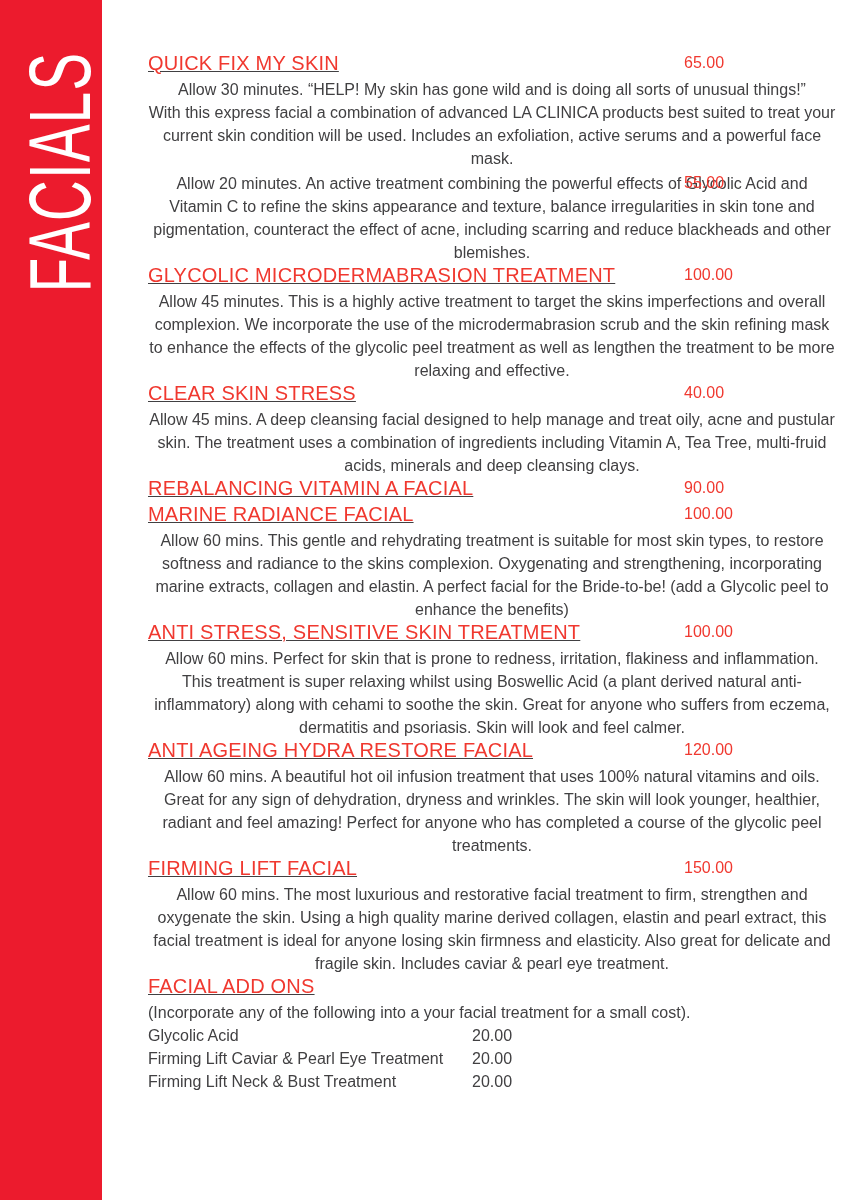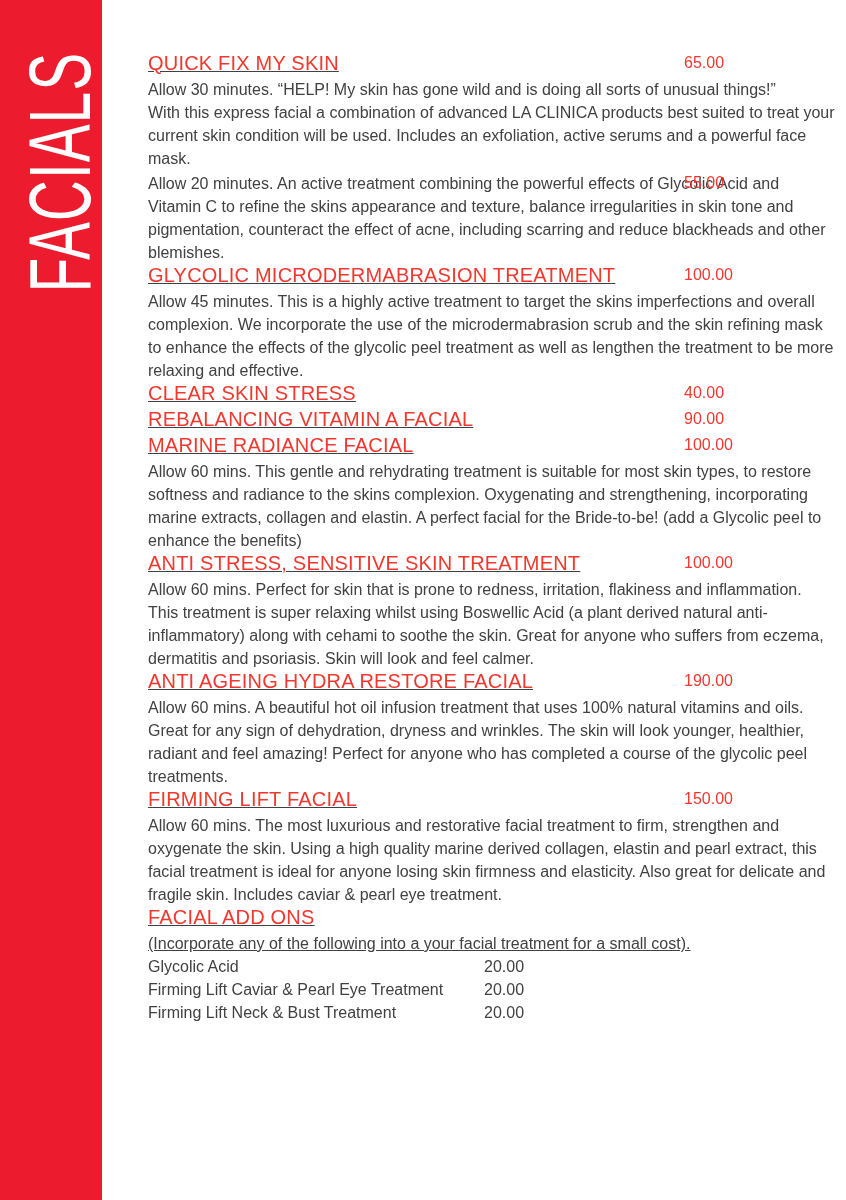--- a/index.html
+++ b/index.html
@@ -57,24 +57,24 @@
   }
   .item-price {
     position: absolute;
     left: 512px;
     top: 0;
     font-size: 16px;
     color: #F0382F;
     margin-left: 24px;
   }
   .item-desc { line-height: 23px; }
-  .item-desc div { margin: 0; }
-  .addon-intro { line-height: 23px; text-decoration: underline; }
+  .item-desc div { margin: 0; text-align: center; }
+  .addon-intro { line-height: 23px; }
   .addon-row { position: relative; line-height: 23px; }
-  .addon-price { position: absolute; left: 336px; top: 0; }
+  .addon-price { position: absolute; left: 324px; top: 0; }
 </style>
 </head>
 <body>
 
 <div class="page">
 
   <aside class="sidebar">
     <div class="sidebar-title">FACIALS</div>
   </aside>
 
@@ -108,20 +108,23 @@
       <div class="item-desc">
           <div>Allow 45 minutes. This is a highly active treatment to target the skins imperfections and overall complexion. We incorporate the use of the microdermabrasion scrub and the skin refining mask to enhance the effects of the glycolic peel treatment as well as lengthen the treatment to be more relaxing and effective.</div>
         </div>
     </section>
 
     <section class="item">
       <div class="item-head">
         <h2 class="item-name">CLEAR SKIN STRESS</h2>
         <span class="item-price">40.00</span>
       </div>
+      <div class="item-desc">
+          <div>Allow 45 mins. A deep cleansing facial designed to help manage and treat oily, acne and pustular skin. The treatment uses a combination of ingredients including Vitamin A, Tea Tree, multi-fruid acids, minerals and deep cleansing clays.</div>
+        </div>
     </section>
 
     <section class="item">
       <div class="item-head">
         <h2 class="item-name">REBALANCING VITAMIN A FACIAL</h2>
         <span class="item-price">90.00</span>
       </div>
     </section>
 
     <section class="item">
@@ -141,21 +144,21 @@
       </div>
       <div class="item-desc">
           <div>Allow 60 mins. Perfect for skin that is prone to redness, irritation, flakiness and inflammation.</div>
           <div>This treatment is super relaxing whilst using Boswellic Acid (a plant derived natural anti-inflammatory) along with cehami to soothe the skin. Great for anyone who suffers from eczema, dermatitis and psoriasis. Skin will look and feel calmer.</div>
         </div>
     </section>
 
     <section class="item">
       <div class="item-head">
         <h2 class="item-name">ANTI AGEING HYDRA RESTORE FACIAL</h2>
-        <span class="item-price">190.00</span>
+        <span class="item-price">120.00</span>
       </div>
       <div class="item-desc">
           <div>Allow 60 mins. A beautiful hot oil infusion treatment that uses 100% natural vitamins and oils.</div>
           <div>Great for any sign of dehydration, dryness and wrinkles. The skin will look younger, healthier, radiant and feel amazing! Perfect for anyone who has completed a course of the glycolic peel treatments.</div>
         </div>
     </section>
 
     <section class="item">
       <div class="item-head">
         <h2 class="item-name">FIRMING LIFT FACIAL</h2>

